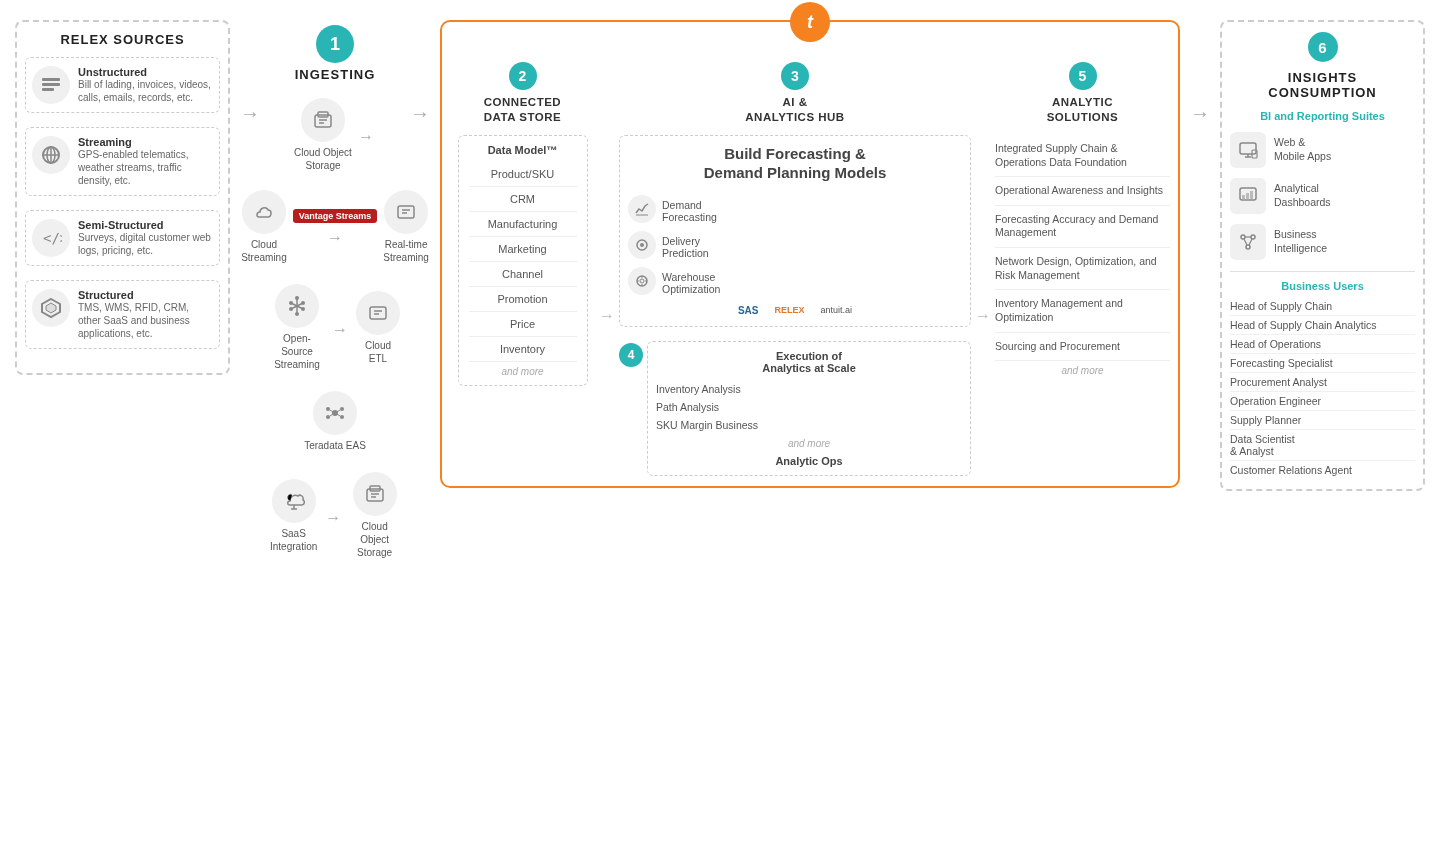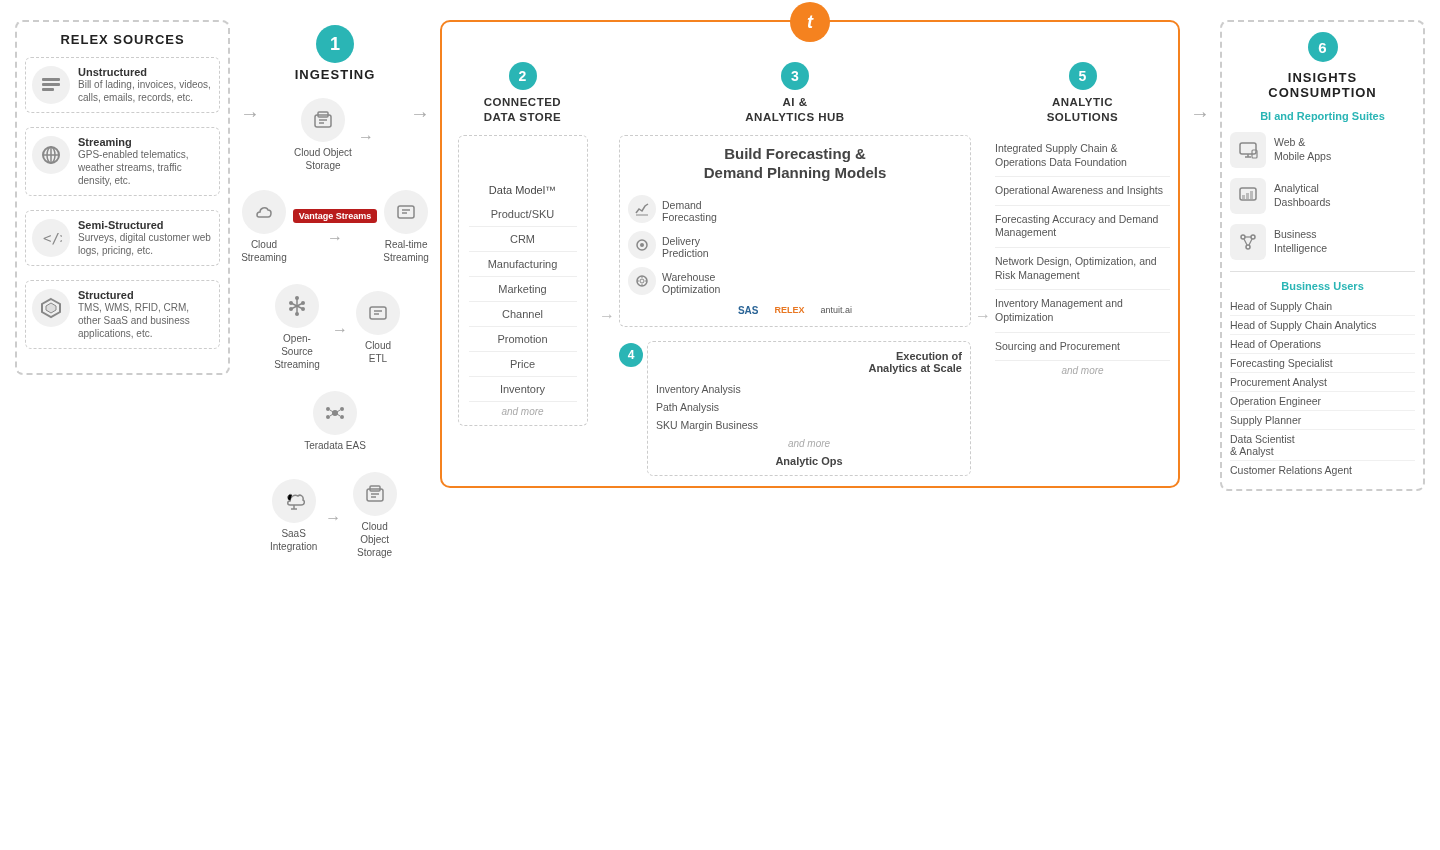--- a/index.html
+++ b/index.html
@@ -274,21 +274,21 @@
     }
     .aah-bottom {
       border: 1.5px dashed #ccc;
       border-radius: 6px;
       padding: 8px;
       width: 100%;
     }
     .aah-bottom-title {
       font-weight: 700;
       font-size: 11px;
-      text-align: right;
+      text-align: center;
       color: #444;
       margin-bottom: 6px;
     }
     .aah-exec-item {
       font-size: 10.5px;
       color: #555;
       padding: 3px 0;
     }
     .aah-ops-label {
       font-weight: 700;
@@ -598,21 +598,21 @@
   <div class="orange-box">
 
     <div class="teradata-logo-top">
       <span class="teradata-t">t</span>
     </div>
 
     <div class="section-col cds-col">
       <div class="step-badge">2</div>
       <div class="section-header">CONNECTED<br>DATA STORE</div>
       <div class="cds-items">
-        <div style="font-size:11px;font-weight:400;text-align:center;margin-bottom:6px;color:#444;margin-top:40px;">Data Model™</div>
+        <div style="font-size:11px;font-weight:700;text-align:center;margin-bottom:6px;color:#444;">Data Model™</div>
         <div class="cds-item">Product/SKU</div>
         <div class="cds-item">CRM</div>
         <div class="cds-item">Manufacturing</div>
         <div class="cds-item">Marketing</div>
         <div class="cds-item">Channel</div>
         <div class="cds-item">Promotion</div>
         <div class="cds-item">Price</div>
         <div class="cds-item">Inventory</div>
         <div class="and-more">and more</div>
       </div>

